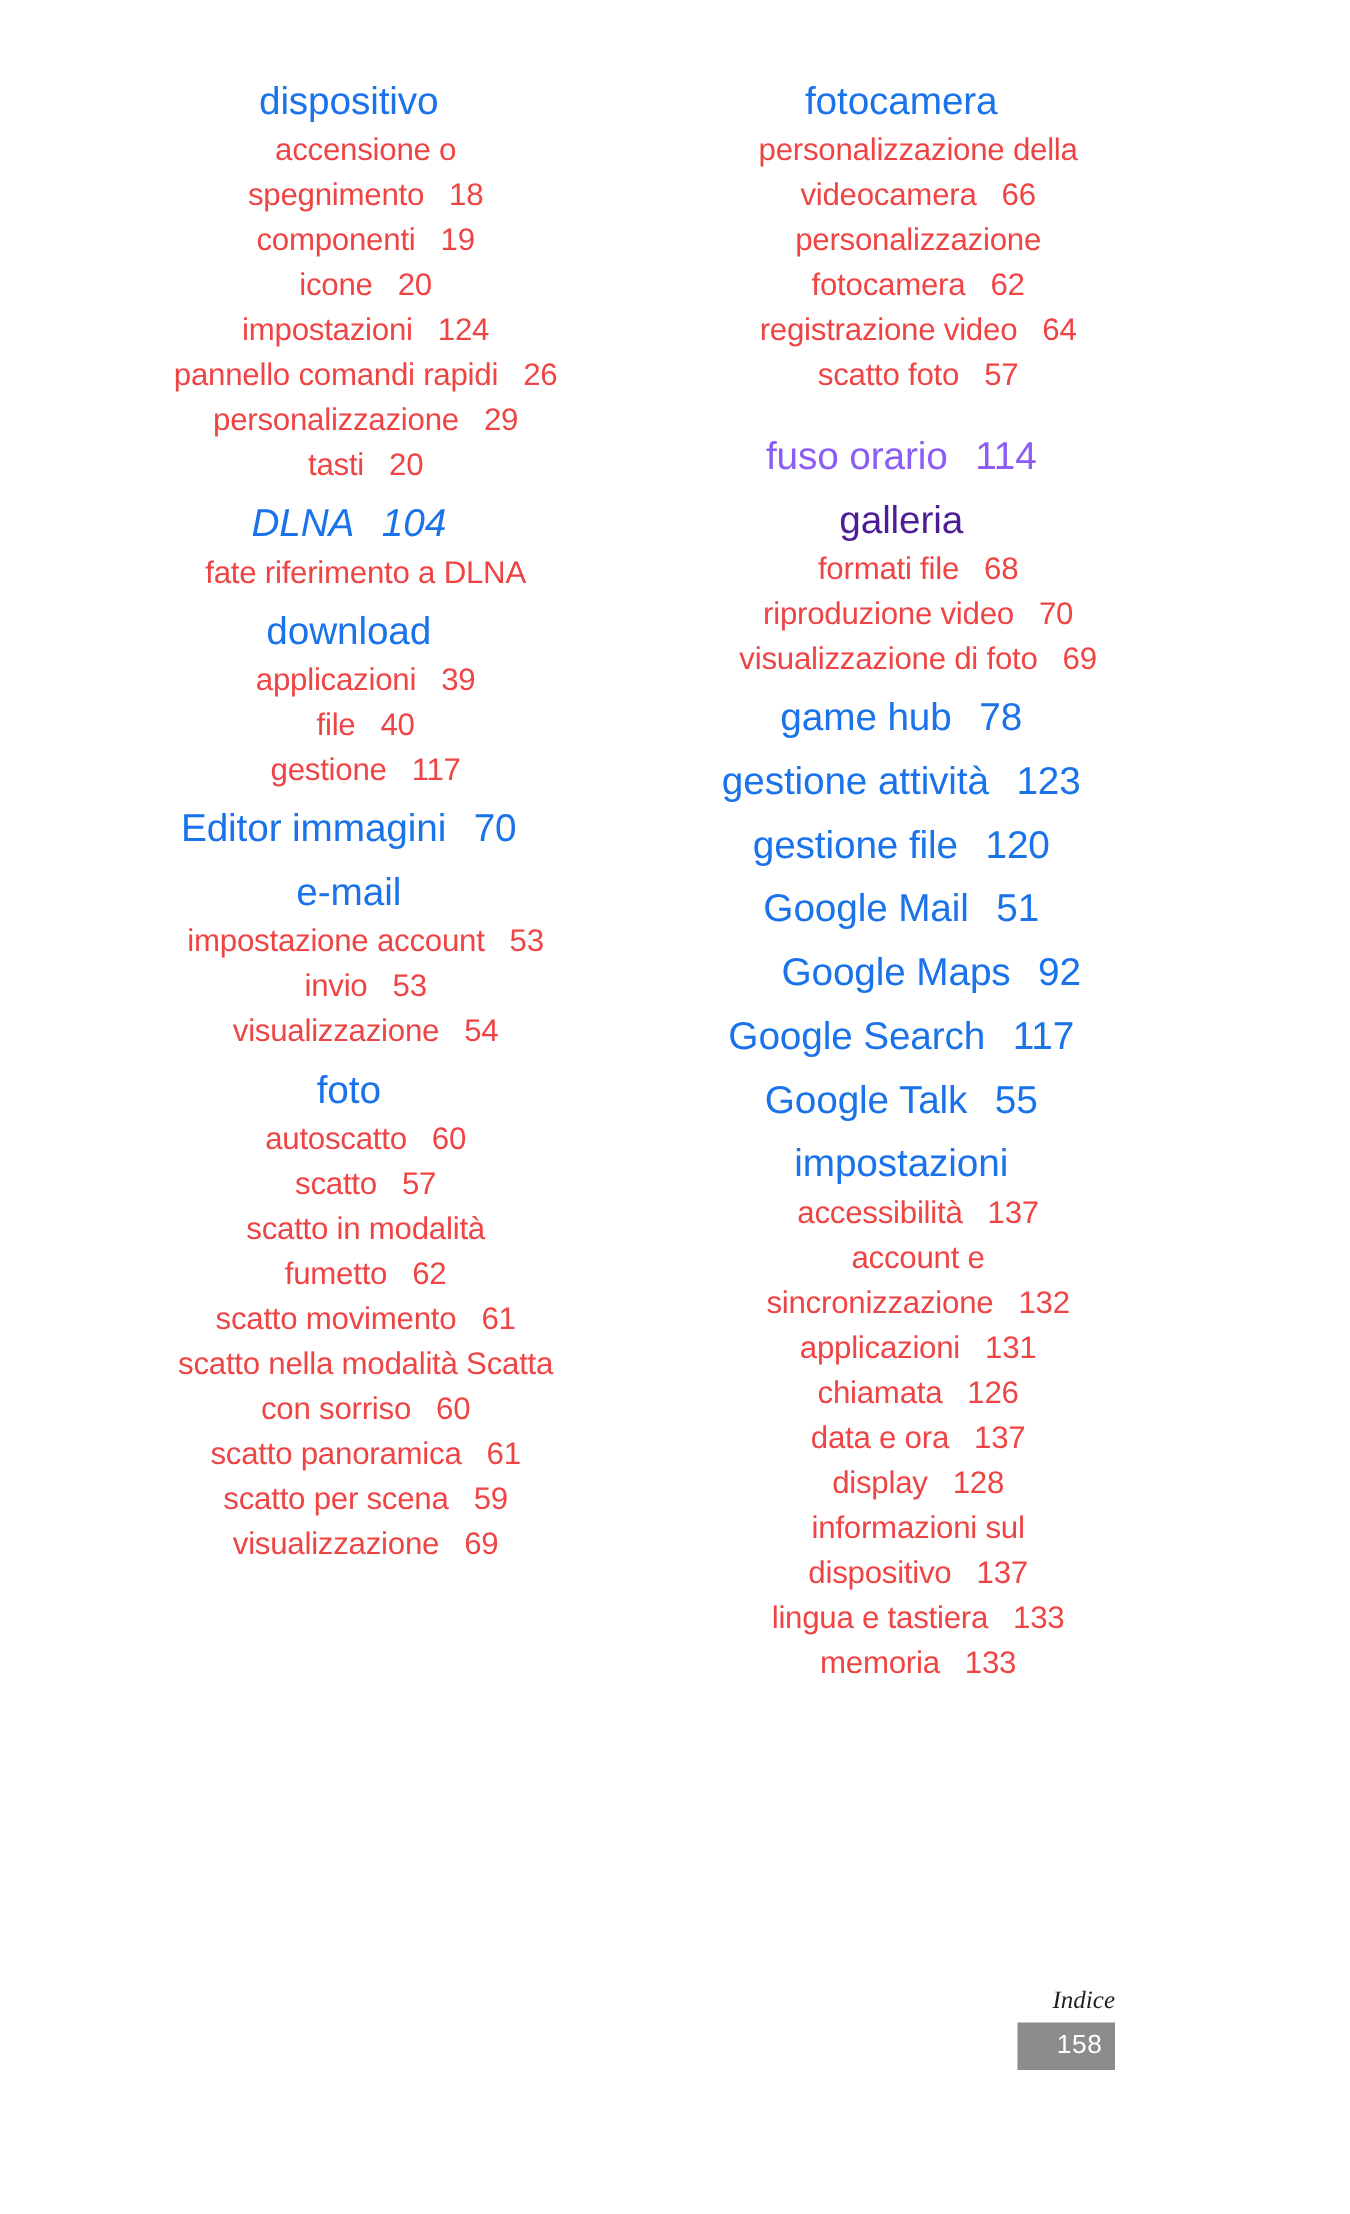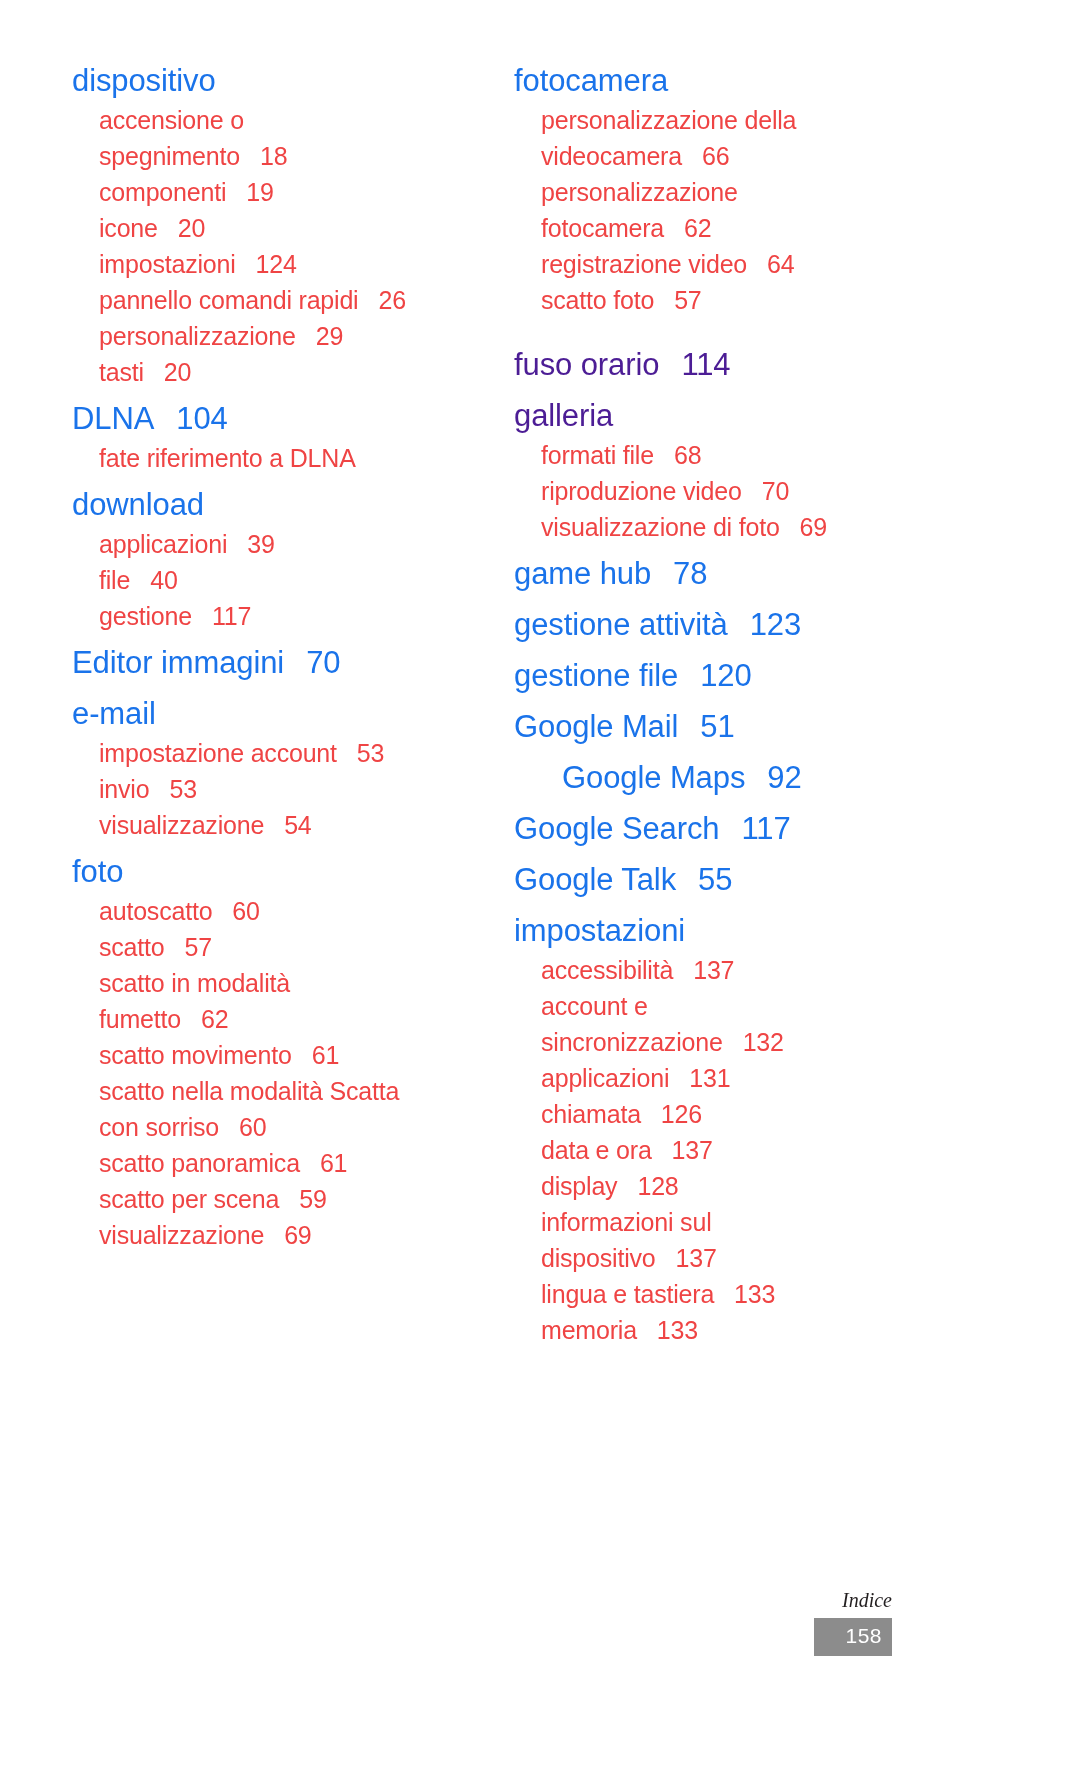--- a/index.html
+++ b/index.html
@@ -24,20 +24,21 @@
   }
 
   .columns {
     position: absolute;
     left: 72px;
     top: 58px;
     width: 936px;
     display: flex;
     flex-direction: row;
     gap: 28px;
+    text-align: center;
   }
 
   .column {
     width: 414px;
     flex: 0 0 414px;
   }
 
   
   .entry {
     margin: 0 0 6px 0;
@@ -115,21 +116,21 @@
             <div class="sub-line"><span>spegnimento</span><span class="pg">18</span></div>
             <div class="sub-line"><span>componenti</span><span class="pg">19</span></div>
             <div class="sub-line"><span>icone</span><span class="pg">20</span></div>
             <div class="sub-line"><span>impostazioni</span><span class="pg">124</span></div>
             <div class="sub-line"><span>pannello comandi rapidi</span><span class="pg">26</span></div>
             <div class="sub-line"><span>personalizzazione</span><span class="pg">29</span></div>
             <div class="sub-line"><span>tasti</span><span class="pg">20</span></div>
           </div>
         </div>
         <div class="entry">
-          <div class="entry-head" style="color: rgb(26, 115, 234);"><span>DLNA</span><span class="pg">104</span></div>
+          <div class="entry-head" style="color: rgb(26, 115, 234); font-style: italic;"><span>DLNA</span><span class="pg">104</span></div>
           <div class="sub">
             <div class="sub-line"><span>fate riferimento a DLNA</span></div>
           </div>
         </div>
         <div class="entry">
           <div class="entry-head" style="color: rgb(26, 115, 234);"><span>download</span></div>
           <div class="sub">
             <div class="sub-line"><span>applicazioni</span><span class="pg">39</span></div>
             <div class="sub-line"><span>file</span><span class="pg">40</span></div>
             <div class="sub-line"><span>gestione</span><span class="pg">117</span></div>
@@ -168,21 +169,21 @@
           <div class="sub">
             <div class="sub-line"><span>personalizzazione della</span></div>
             <div class="sub-line"><span>videocamera</span><span class="pg">66</span></div>
             <div class="sub-line"><span>personalizzazione</span></div>
             <div class="sub-line"><span>fotocamera</span><span class="pg">62</span></div>
             <div class="sub-line"><span>registrazione video</span><span class="pg">64</span></div>
             <div class="sub-line"><span>scatto foto</span><span class="pg">57</span></div>
           </div>
         </div>
         <div class="entry">
-          <div class="entry-head" style="color: #4c1d95; margin-top: 24px;"><span>fuso orario</span><span class="pg">114</span></div>
+          <div class="entry-head" style="color: #8b5cf6; margin-top: 24px;"><span>fuso orario</span><span class="pg">114</span></div>
         </div>
         <div class="entry">
           <div class="entry-head" style="color: #4c1d95;"><span>galleria</span></div>
           <div class="sub">
             <div class="sub-line"><span>formati file</span><span class="pg">68</span></div>
             <div class="sub-line"><span>riproduzione video</span><span class="pg">70</span></div>
             <div class="sub-line"><span>visualizzazione di foto</span><span class="pg">69</span></div>
           </div>
         </div>
         <div class="entry">

